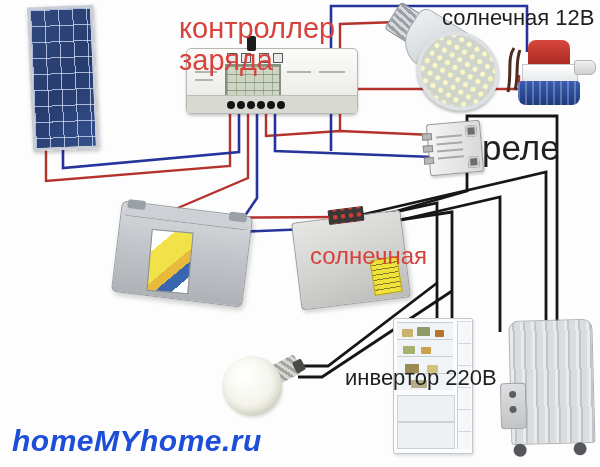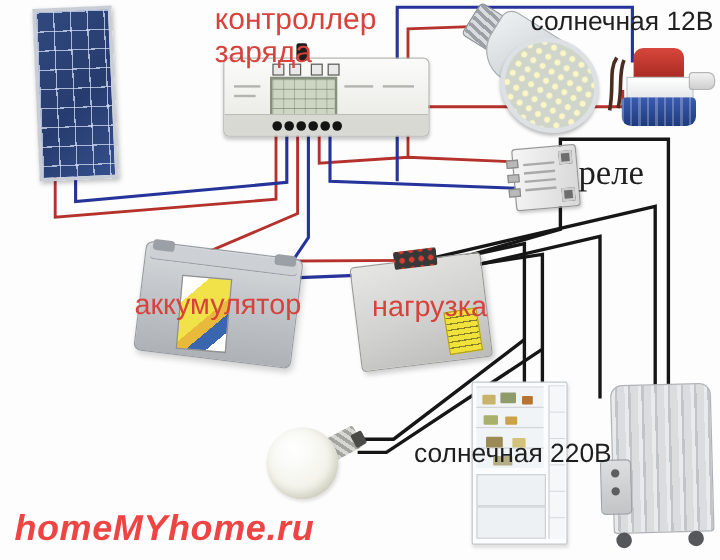--- a/index.html
+++ b/index.html
@@ -134,21 +134,21 @@
   .heater { position:absolute; left:504px; top:320px; width:90px; height:136px; z-index:3; transform:rotate(-1.5deg); }
   .heater-fins { position:absolute; left:6px; top:0; width:82px; height:122px; border-radius:10px 10px 3px 3px;
                  border:1px solid #aeb2b6;
                  background:repeating-linear-gradient(90deg,#e8eaec 0 3px,#c2c5c8 3px 5px,#dadcde 5px 11px); }
   .heater-control { position:absolute; left:-4px; top:62px; width:24px; height:44px; background:linear-gradient(#dcdee0,#c2c4c6);
                     border:1px solid #9ea2a6; border-radius:4px; }
   .heater-knob { position:absolute; left:8px; width:7px; height:7px; border-radius:50%; background:#5c5e60; }
   .heater-wheel { position:absolute; bottom:0px; width:13px; height:13px; border-radius:50%; background:#55575a; }
 
   .watermark { position:absolute; left:12px; top:424px; z-index:6;
-               font-size:30px; font-weight:700; font-style:italic; color:#ef4444; letter-spacing:.5px; }
+               font-size:30px; font-weight:700; font-style:italic; color:#1d4ed8; letter-spacing:.5px; }
 </style>
 </head>
 <body>
 
 <div class="stage">
 
   <svg class="wires" width="600" height="467" viewBox="0 0 600 467">
     <g>
       <path class="w-red" d="M46,141 V181 L230,166 V106"></path>
       <path class="w-red" d="M248,106 V178 L152,219"></path>
@@ -270,21 +270,20 @@
   <div class="heater">
     <div class="heater-fins"></div>
     <div class="heater-control">
       <div class="heater-knob" style="top:7px"></div>
       <div class="heater-knob" style="top:22px"></div>
     </div>
     <div class="heater-wheel" style="left:8px"></div>
     <div class="heater-wheel" style="left:68px"></div>
   </div>
 
-  <div class="lbl lbl-red" style="left:179px; top:2px;   width:155px; font-size:25px;">контроллер заряда</div>
+  <div class="lbl lbl-red" style="left:179px; top:12px;   width:155px; font-size:29px;">контроллер заряда</div>
   <div class="lbl lbl-black" style="left:442px; top:6px;   width:155px; font-size:22px;">солнечная 12В</div>
-  <div class="lbl lbl-black" style="left:482px; top:128px; width:70px;  font-size:29px;font-family:Liberation Serif, serif;">реле</div>
-  <div class="lbl lbl-red" style="left:112px; top:242px; width:145px; font-size:24px;">аккумулятор</div>
-  <div class="lbl lbl-red" style="left:310px; top:243px; width:110px; font-size:24px;">нагрузка</div>
-  <div class="lbl lbl-black" style="left:345px; top:366px; width:165px; font-size:22px;">солнечная 220В</div>
+  <div class="lbl lbl-black" style="left:482px; top:128px; width:70px;  font-size:35px;">реле</div>
+  <div class="lbl lbl-red" style="left:310px; top:243px; width:110px; font-size:24px;">солнечная</div>
+  <div class="lbl lbl-black" style="left:345px; top:366px; width:165px; font-size:22px;">инвертор 220В</div>
   <div class="watermark">homeMYhome.ru</div>
 
 </div>
 
 </body></html>

